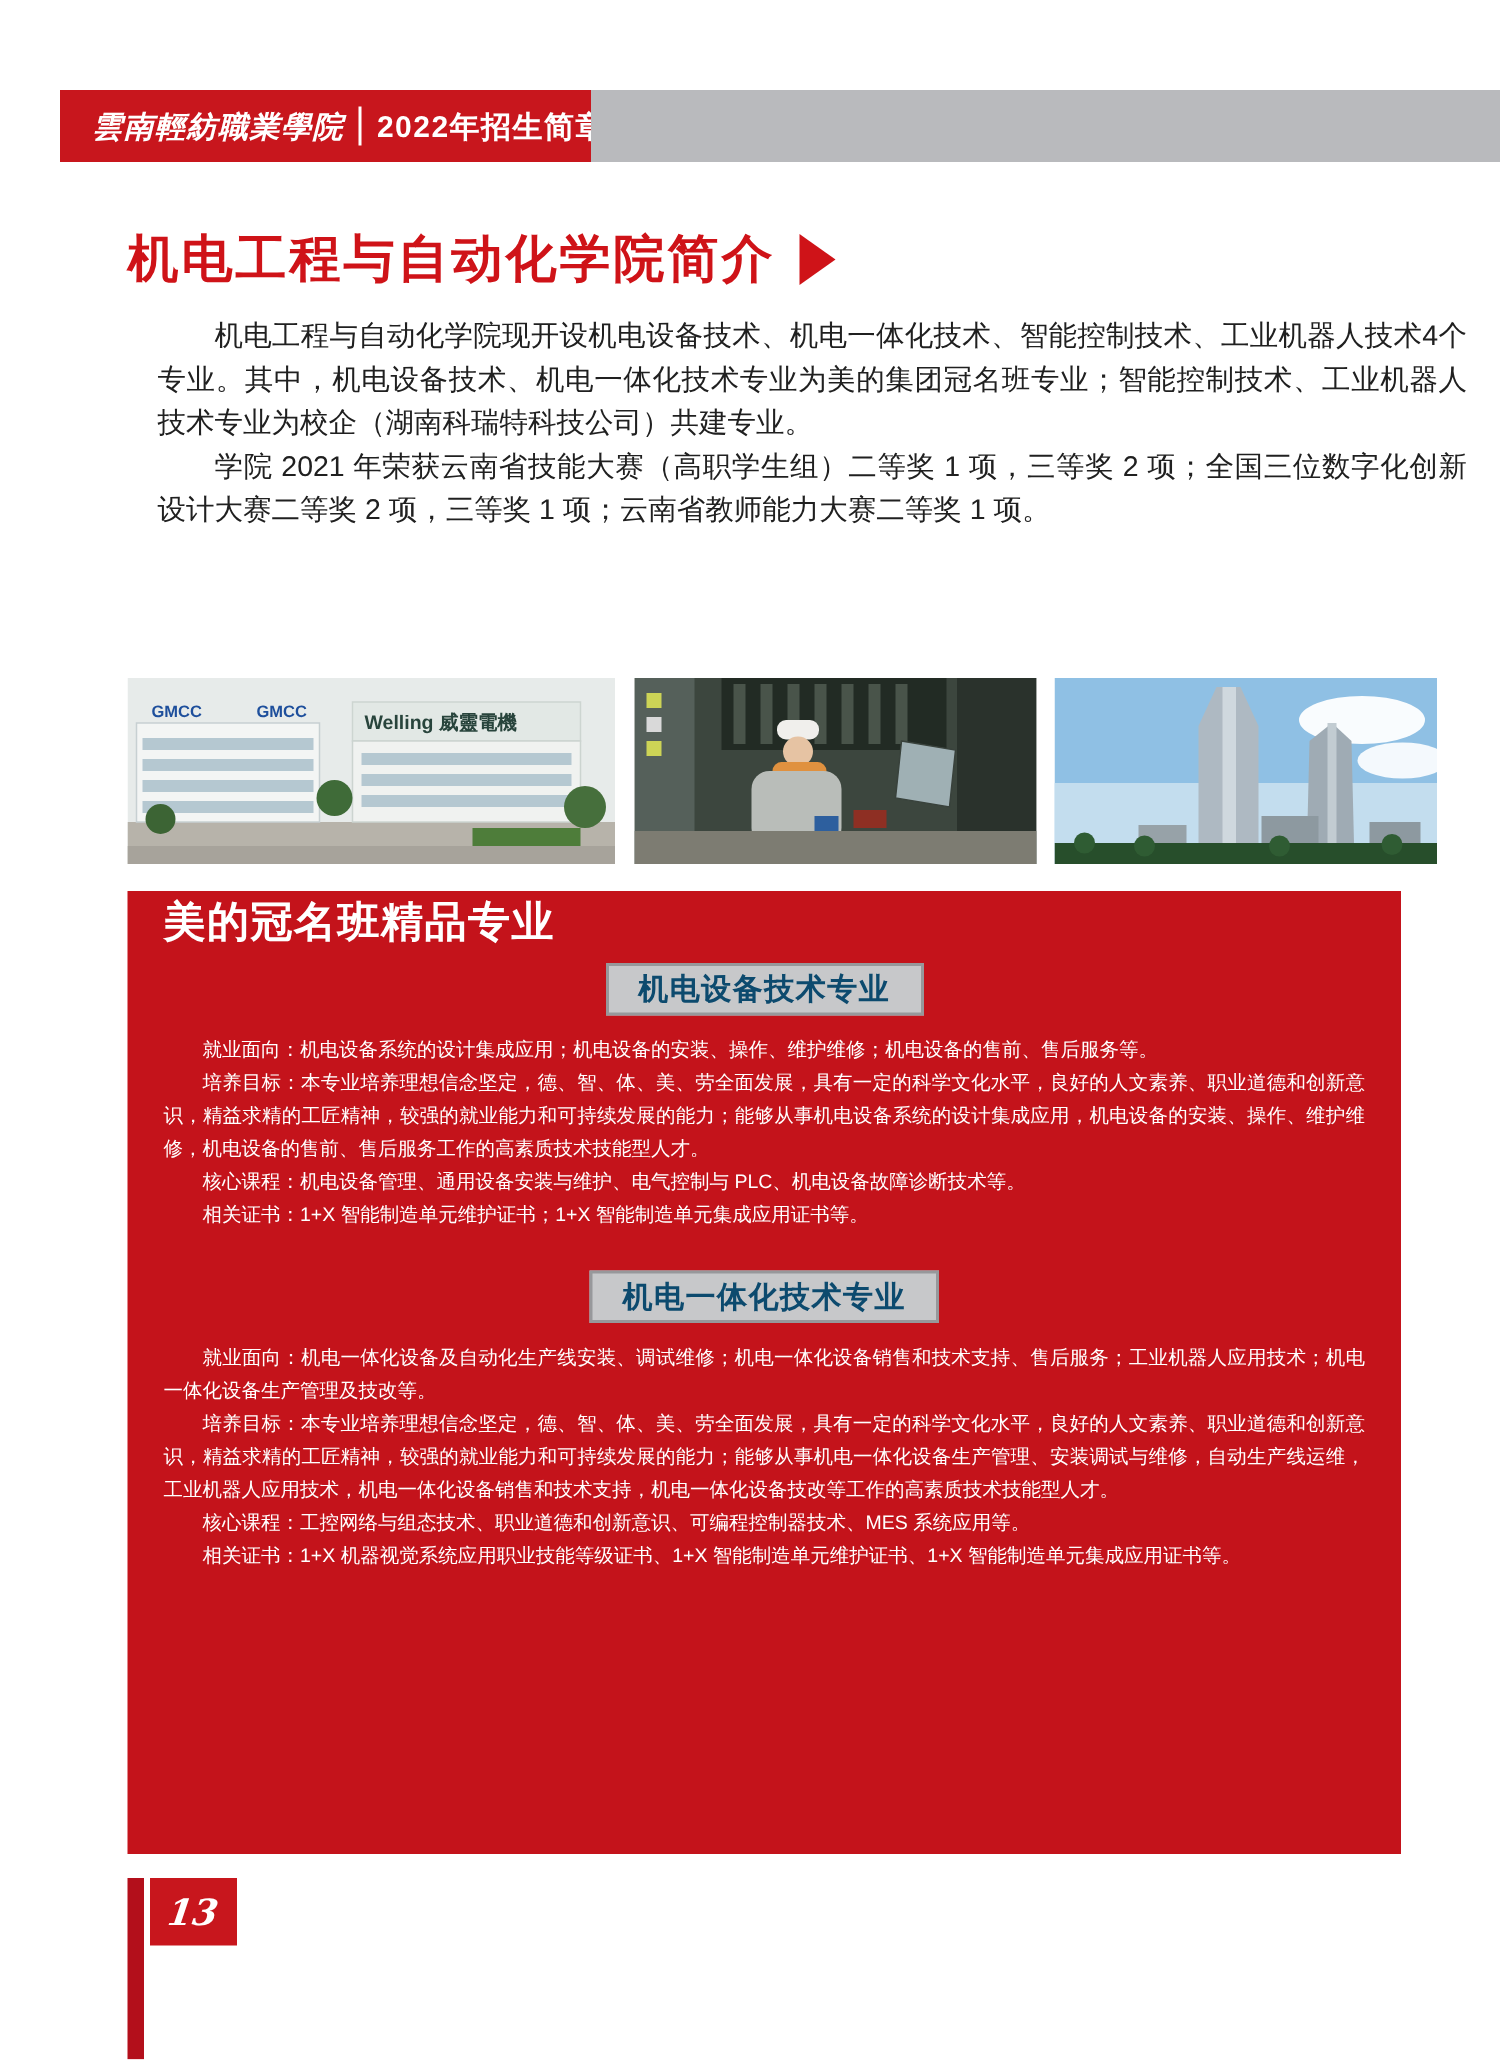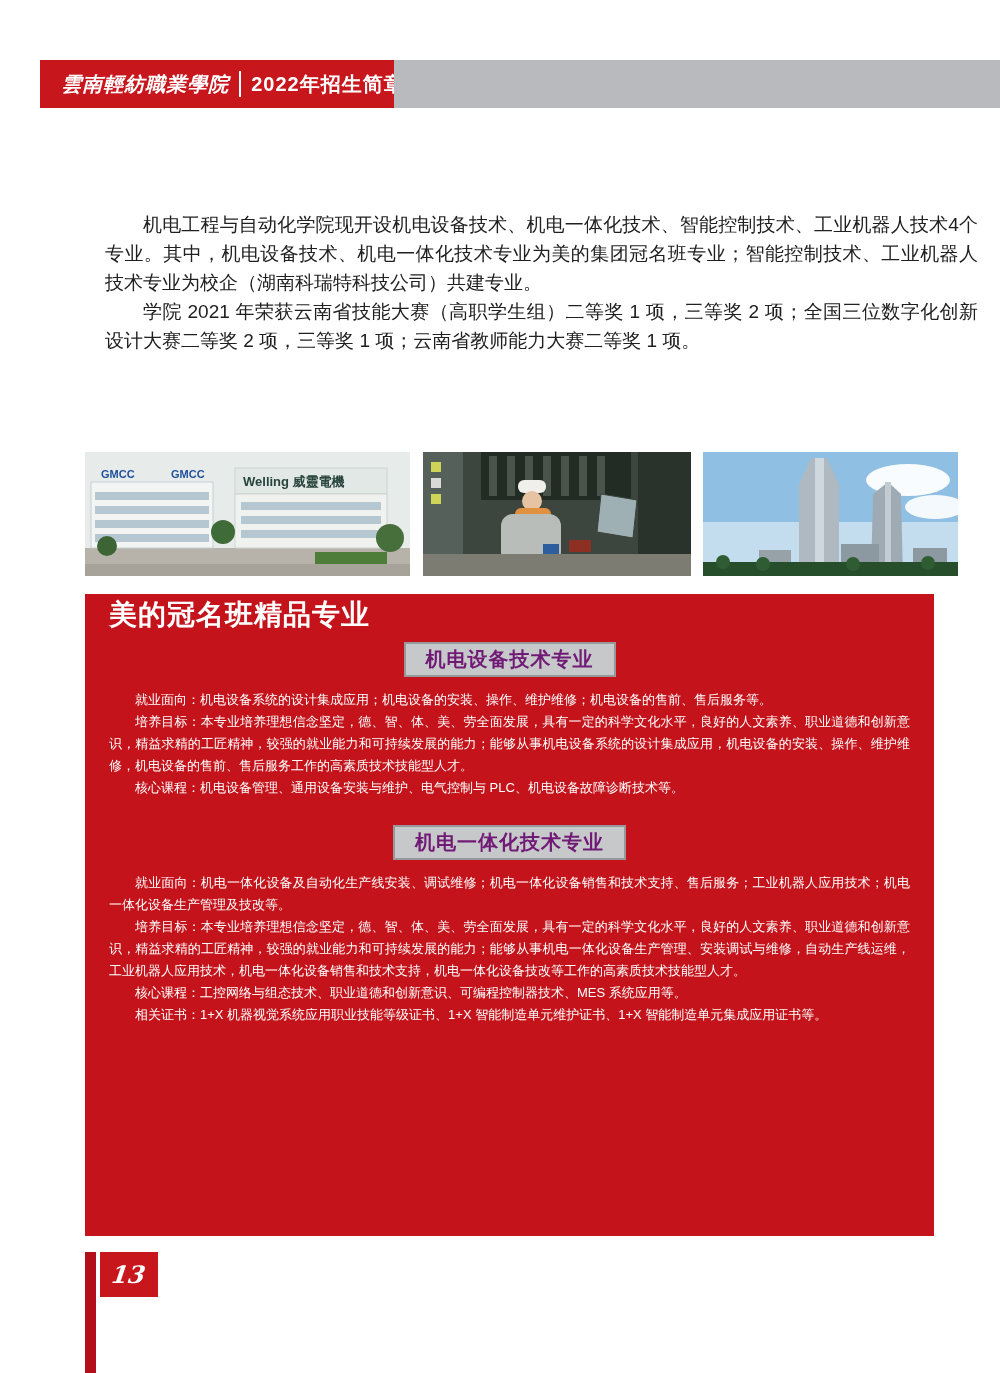--- a/index.html
+++ b/index.html
@@ -49,21 +49,21 @@
   .photo{display:block;}
   
   .midea{
     position:absolute;left:85px;top:594px;width:849px;height:642px;
     background:#c4131b;color:#ffffff;box-sizing:border-box;padding:0 24px 0 24px;
   }
   .midea-heading{
     margin:2px 0 0 0;font-size:28px;font-weight:bold;letter-spacing:1px;
   }
   .badge{
-    width:fit-content;margin:8px auto 12px auto;background:#c7c8ca;color:#701a75;
+    width:fit-content;margin:8px auto 12px auto;background:#c7c8ca;color:#0c4a6e;
     border:2px solid #97989b;padding:2px 20px;font-size:20px;font-weight:bold;
     letter-spacing:1px;
   }
   .badge-2{margin-top:26px;}
   .midea p{
     margin:0;font-size:13px;line-height:22px;text-align:justify;text-indent:2em;
   }
   
   .foot-bar{
     position:absolute;left:85px;top:1252px;width:11px;height:121px;background:#b30f1b;
@@ -82,20 +82,24 @@
 
 <div class="page">
 
   <div class="hdr-red">
     <span class="school-name">雲南輕紡職業學院</span>
     <span class="hdr-divider"></span>
     <span class="brochure-title">2022年招生简章</span>
   </div>
   <div class="hdr-gray"></div>
 
+  <div class="title-row">
+    <h1 class="page-title">机电工程与自动化学院简介</h1>
+    <span class="tri"></span>
+  </div>
 
   <div class="intro">
     <p>机电工程与自动化学院现开设机电设备技术、机电一体化技术、智能控制技术、工业机器人技术4个专业。其中，机电设备技术、机电一体化技术专业为美的集团冠名班专业；智能控制技术、工业机器人技术专业为校企（湖南科瑞特科技公司）共建专业。</p>
     <p>学院 2021 年荣获云南省技能大赛（高职学生组）二等奖 1 项，三等奖 2 项；全国三位数字化创新设计大赛二等奖 2 项，三等奖 1 项；云南省教师能力大赛二等奖 1 项。</p>
   </div>
 
   <div class="photos">
 
     <svg class="photo" width="325" height="124" viewBox="0 0 325 124">
       <rect width="325" height="124" fill="#e7ebea"></rect>
@@ -176,20 +180,21 @@
 
   </div>
 
   <section class="midea">
     <h2 class="midea-heading">美的冠名班精品专业</h2>
 
     <div class="badge">机电设备技术专业</div>
     <p>就业面向：机电设备系统的设计集成应用；机电设备的安装、操作、维护维修；机电设备的售前、售后服务等。</p>
     <p>培养目标：本专业培养理想信念坚定，德、智、体、美、劳全面发展，具有一定的科学文化水平，良好的人文素养、职业道德和创新意识，精益求精的工匠精神，较强的就业能力和可持续发展的能力；能够从事机电设备系统的设计集成应用，机电设备的安装、操作、维护维修，机电设备的售前、售后服务工作的高素质技术技能型人才。</p>
     <p>核心课程：机电设备管理、通用设备安装与维护、电气控制与 PLC、机电设备故障诊断技术等。</p>
+    <p>相关证书：1+X 智能制造单元维护证书；1+X 智能制造单元集成应用证书等。</p>
 
     <div class="badge badge-2">机电一体化技术专业</div>
     <p>就业面向：机电一体化设备及自动化生产线安装、调试维修；机电一体化设备销售和技术支持、售后服务；工业机器人应用技术；机电一体化设备生产管理及技改等。</p>
     <p>培养目标：本专业培养理想信念坚定，德、智、体、美、劳全面发展，具有一定的科学文化水平，良好的人文素养、职业道德和创新意识，精益求精的工匠精神，较强的就业能力和可持续发展的能力；能够从事机电一体化设备生产管理、安装调试与维修，自动生产线运维，工业机器人应用技术，机电一体化设备销售和技术支持，机电一体化设备技改等工作的高素质技术技能型人才。</p>
     <p>核心课程：工控网络与组态技术、职业道德和创新意识、可编程控制器技术、MES 系统应用等。</p>
     <p>相关证书：1+X 机器视觉系统应用职业技能等级证书、1+X 智能制造单元维护证书、1+X 智能制造单元集成应用证书等。</p>
   </section>
 
   <div class="foot-bar"></div>
   <div class="page-num-box">

